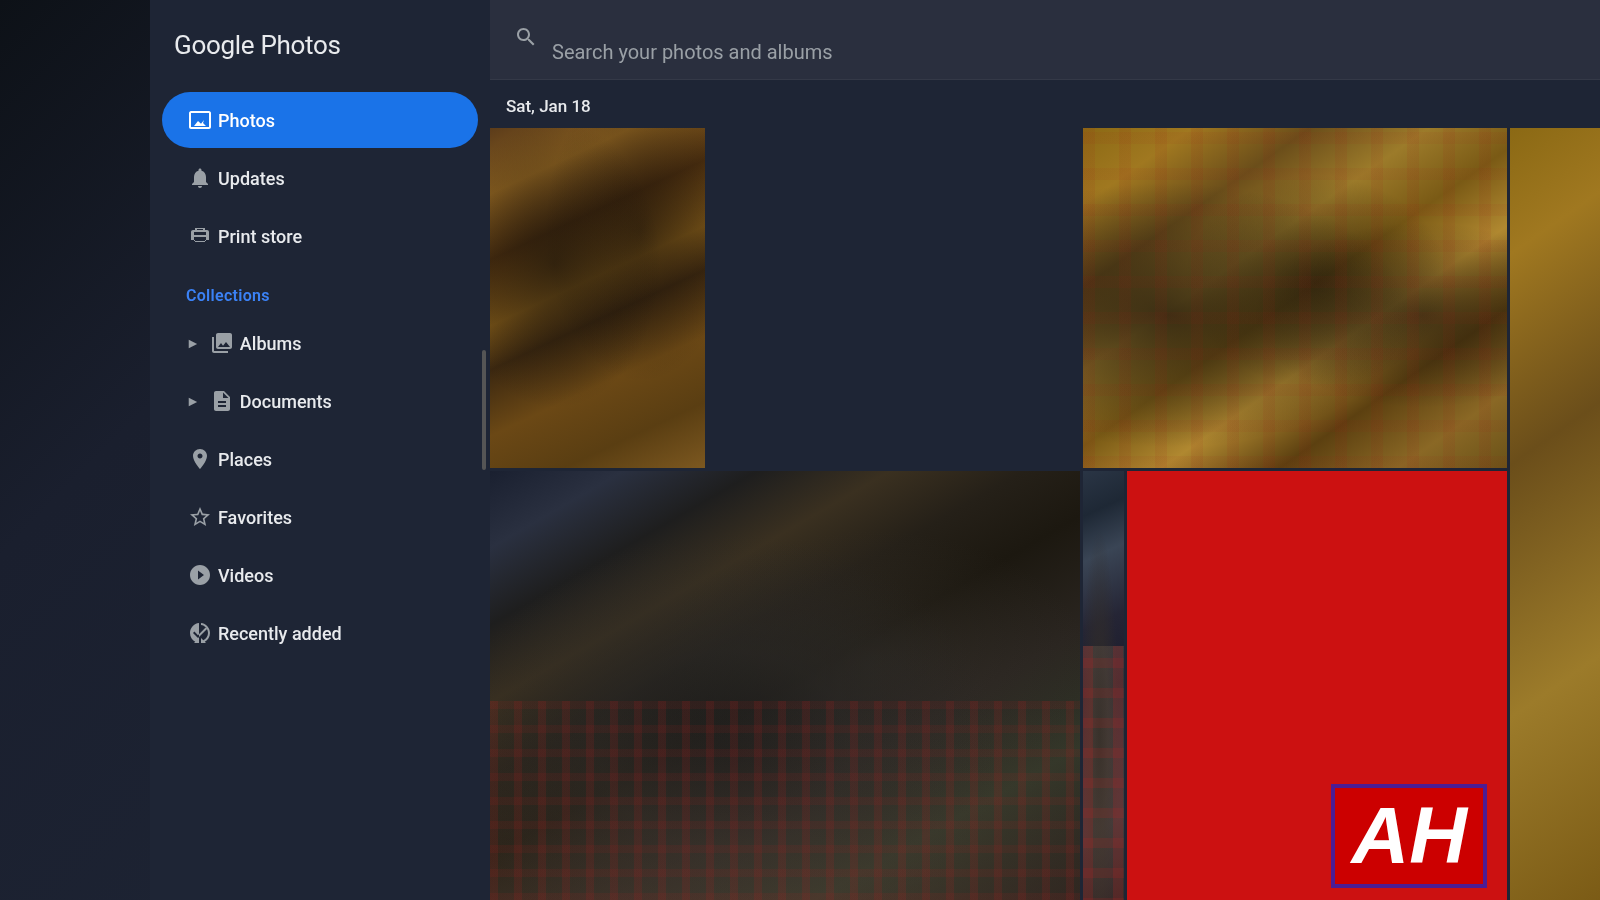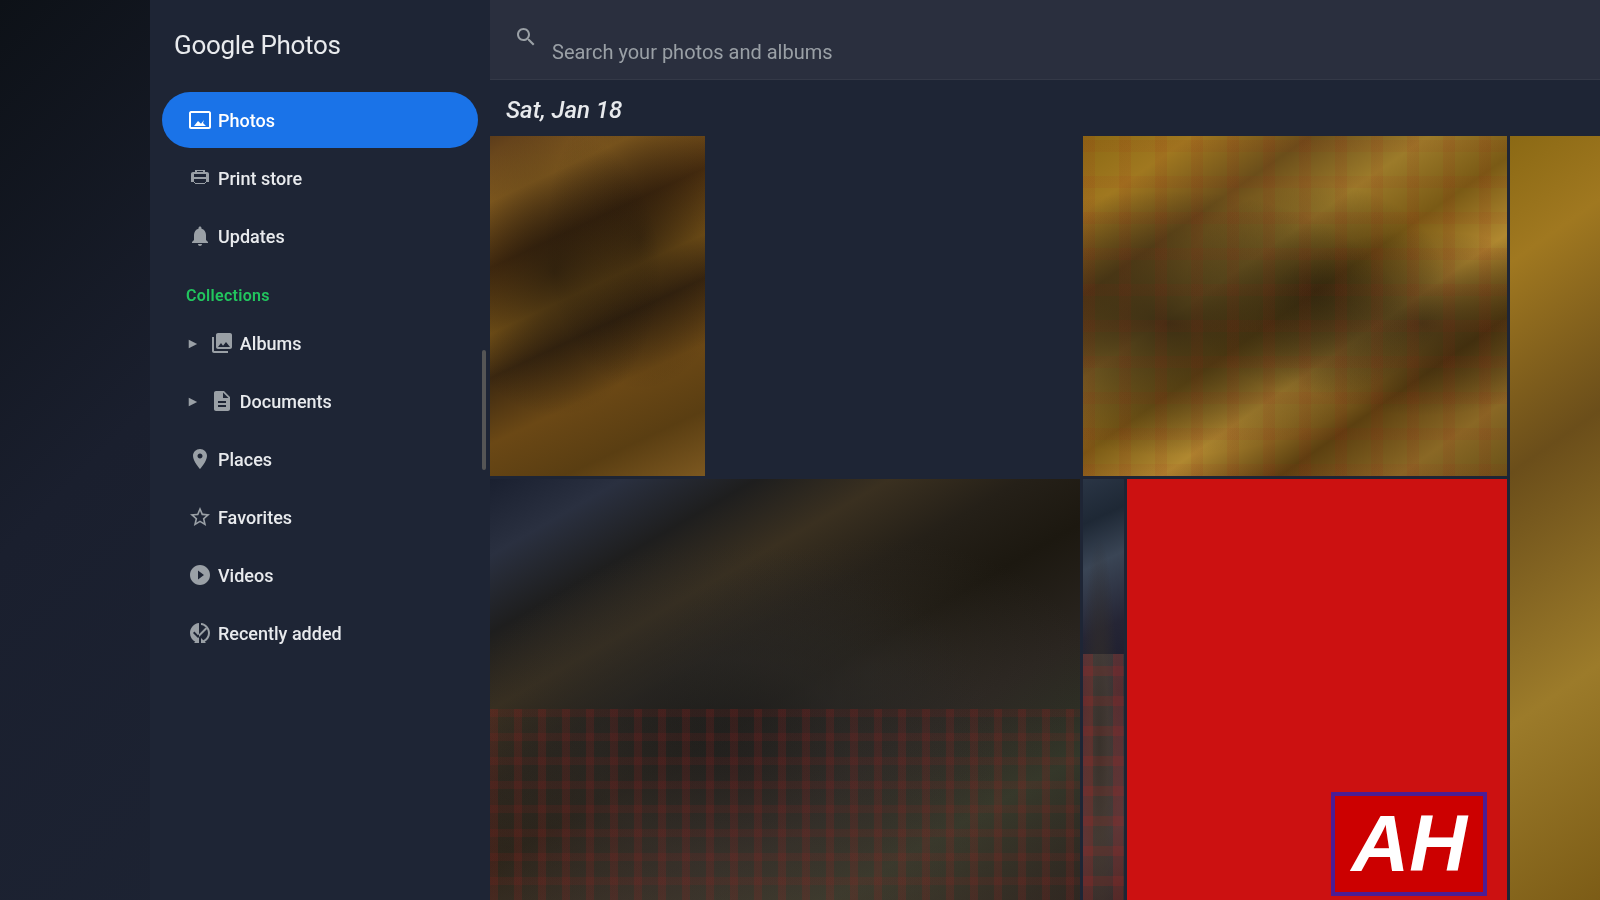--- a/index.html
+++ b/index.html
@@ -79,21 +79,21 @@
     .nav-item .chevron {
       font-size: 14px;
       color: #9aa0a6;
       margin-right: 4px;
     }
 
     .collections-label {
       padding: 20px 24px 8px 36px;
       font-size: 16px;
       font-weight: 600;
-      color: #22c55e;
+      color: #3b82f6;
       letter-spacing: 0.3px;
     }
 
     .scrollbar-area {
       position: absolute;
       right: 4px;
       top: 350px;
       width: 4px;
       height: 120px;
       background: #555;
@@ -142,25 +142,24 @@
 
     
     .photos-area {
       flex: 1;
       overflow: hidden;
       position: relative;
       padding: 16px 0 0 0;
     }
 
     .date-label {
-      font-size: 24px;
+      font-size: 17px;
       font-weight: 500;
       color: #e8eaed;
       padding: 0 16px 12px 16px;
-      font-style: italic;
     }
 
     
     .icon-svg {
       width: 24px;
       height: 24px;
     }
   </style>
 </head>
 <body>
@@ -176,33 +175,33 @@
         <svg class="icon-svg" viewBox="0 0 24 24" fill="currentColor">
           <path d="M21 3H3C2 3 1 4 1 5v14c0 1.1.9 2 2 2h18c1.1 0 2-.9 2-2V5c0-1-1-2-2-2zm0 16H3V5h18v14zm-5-7l-3 3.72L10 13l-4 5h12l-3-3z"></path>
         </svg>
       </span>
       <span>Photos</span>
     </div>
 
     <div class="nav-item">
       <span class="icon-wrap">
         <svg class="icon-svg" viewBox="0 0 24 24" fill="currentColor">
+          <path d="M12 22c1.1 0 2-.9 2-2h-4c0 1.1.89 2 2 2zm6-6v-5c0-3.07-1.64-5.64-4.5-6.32V4c0-.83-.67-1.5-1.5-1.5s-1.5.67-1.5 1.5v.68C7.63 5.36 6 7.92 6 11v5l-2 2v1h16v-1l-2-2z"></path>
+        </svg>
+      </span>
+      <span>Updates</span>
+    </div>
+
+    <div class="nav-item">
+      <span class="icon-wrap">
+        <svg class="icon-svg" viewBox="0 0 24 24" fill="currentColor">
           <path d="M19 6H17V4H7v2H5C3.9 6 3 6.9 3 8v8h4v2h10v-2h4V8c0-1.1-.9-2-2-2zM9 5h6v1H9V5zm9 12H6v-4h12v4zm0-6H6V8h12v3z"></path>
         </svg>
       </span>
       <span>Print store</span>
-    </div>
-
-    <div class="nav-item">
-      <span class="icon-wrap">
-        <svg class="icon-svg" viewBox="0 0 24 24" fill="currentColor">
-          <path d="M12 22c1.1 0 2-.9 2-2h-4c0 1.1.89 2 2 2zm6-6v-5c0-3.07-1.64-5.64-4.5-6.32V4c0-.83-.67-1.5-1.5-1.5s-1.5.67-1.5 1.5v.68C7.63 5.36 6 7.92 6 11v5l-2 2v1h16v-1l-2-2z"></path>
-        </svg>
-      </span>
-      <span>Updates</span>
     </div>
 
     <div class="collections-label">Collections</div>
 
     <div class="nav-item">
       <span class="chevron">►</span>
       <span class="icon-wrap">
         <svg class="icon-svg" viewBox="0 0 24 24" fill="currentColor">
           <path d="M22 16V4c0-1.1-.9-2-2-2H8C6.9 2 6 2.9 6 4v12c0 1.1.9 2 2 2h12c1.1 0 2-.9 2-2zm-11-4l2.03 2.71L16 11l4 5H8l3-4zM2 6v14c0 1.1.9 2 2 2h14v-2H4V6H2z"></path>
         </svg>

